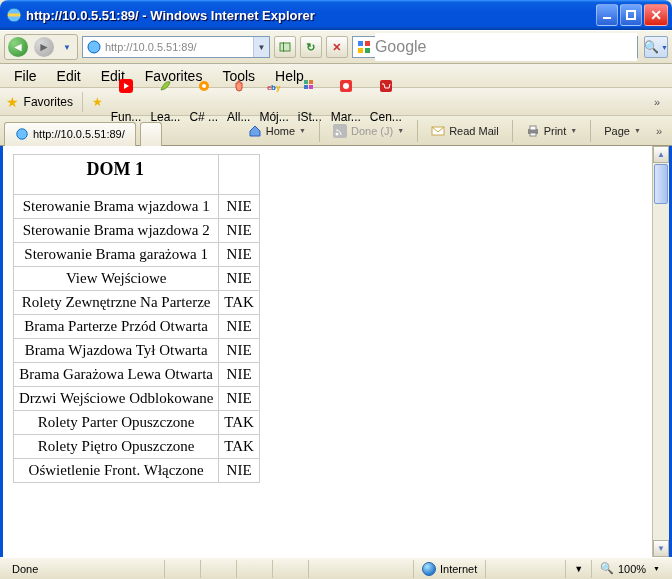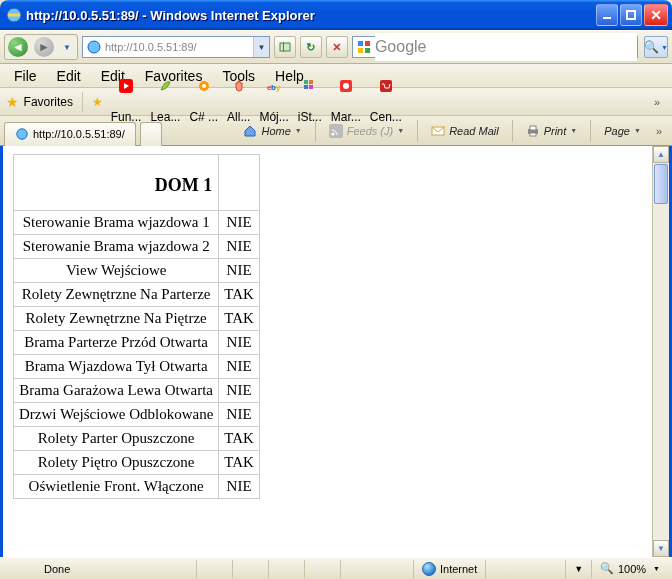--- a/index.html
+++ b/index.html
@@ -90,21 +90,21 @@
   }
   .tab {
     height:24px; padding:0 10px; margin-top:6px;
     background:linear-gradient(#fdfdf9,#eeeadb);
     border:1px solid #b0ab8d; border-bottom:none;
     border-radius:3px 3px 0 0;
     display:flex; align-items:center; gap:4px; font-size:11px;
   }
   .newtab { width:18px; }
   .tabrow .tsep { width:1px; height:22px; background:#c1bca0; margin:0 4px; }
-  .cmdbtn { display:flex; align-items:center; gap:4px; font-size:11px; padding:2px 5px; color:#222;font-style:italic; }
+  .cmdbtn { display:flex; align-items:center; gap:4px; font-size:11px; padding:2px 5px; color:#222; }
   .cmdbtn.dis { color:#9a9a9a; }
   .cmdbtn .dd3 { font-size:7px; color:#555; }
   .cmdbtn .ic { width:14px; height:14px; }
   
   .content-wrap {
     height: calc(579px - 30px - 34px - 24px - 28px - 30px - 22px);
     display:flex;
     border-left:3px solid #0552da;
     border-right:3px solid #0552da;
     background:#fff;
@@ -115,38 +115,38 @@
   }
   .scrollbar { width:17px; background:#e9e7da; border-left:1px solid #c2bfa8; display:flex; flex-direction:column; }
   .sb-btn { height:17px; background:linear-gradient(#fefefe,#dedacb); border:1px solid #b6b299; display:flex; align-items:center; justify-content:center; font-size:8px; color:#5b7cc0; }
   .sb-track { flex:1; background:#efeddf; }
   .sb-thumb { background:linear-gradient(to right,#d8e4fb,#a8c0ee); border:1px solid #7c9ad4; border-radius:2px; height:40px; margin:1px; }
   table.data {
     border-collapse:collapse;
     font-family:"Times New Roman", serif;
   }
   table.data th {
-    font-size:18px; font-weight:bold; text-align:right;
-    border:1px solid #ccc; padding:20px 6px 14px 4px;
+    font-size:18px; font-weight:bold; text-align:center;
+    border:1px solid #ccc; padding:4px 6px 14px 4px;
     height:38px;
   }
   table.data td {
     border:1px solid #ccc; padding:3px 5px; font-size:15px;
     color:#000;
     text-align:center;
   }
   
   .statusbar {
     height:22px;
     background:linear-gradient(#f8f6ec,#e4dfc8);
     border-top:1px solid #fff;
     display:flex; align-items:center; font-size:11px; padding:0 4px; gap:0;
   }
   .statusbar .cell { padding:0 8px; border-left:1px solid #c8c4aa; height:18px; display:flex; align-items:center; gap:4px; }
-  .statusbar .cell.first { border-left:none; flex:0 0 160px;margin-left:32px; }
+  .statusbar .cell.first { border-left:none; flex:0 0 160px; }
   .statusbar .fill { flex:1; border-left:1px solid #c8c4aa; height:18px; }
   .globe { width:14px; height:14px; border-radius:50%; background:radial-gradient(circle at 35% 30%, #a9e3ff, #2a7cd0 70%); border:1px solid #2364a8; }
   .zm { display:flex; align-items:center; }
   svg { display:block; }
 </style>
 </head>
 <body>
 
 <div class="titlebar">
   <svg class="ie-icon" viewBox="0 0 16 16">
@@ -303,21 +303,21 @@
     <span>Home</span>
       <span class="dd3">▼</span>
   </div>
   <div class="tsep"></div>
   <div class="cmdbtn dis">
     <svg class="ic" viewBox="0 0 14 14">
         <rect width="14" height="14" rx="2" fill="#bbb"></rect>
         <circle cx="4" cy="10" r="1.5" fill="#fff"></circle>
         <path d="M3 6 A5 5 0 0 1 8 11" stroke="#fff" fill="none"></path>
       </svg>
-    <span>Feeds (J)</span>
+    <span>Done (J)</span>
       <span class="dd3">▼</span>
   </div>
   <div class="tsep"></div>
   <div class="cmdbtn">
     <svg class="ic" viewBox="0 0 14 14">
         <rect x="1" y="3" width="12" height="8" fill="#fff" stroke="#c9a84a"></rect>
         <path d="M1 3 L7 8 L13 3" stroke="#c9a84a" fill="none"></path>
       </svg>
     <span>Read Mail</span>
   </div>
@@ -351,29 +351,29 @@
         <tbody id="rows">
           <tr>
             <td>Sterowanie Brama wjazdowa 1</td>
             <td>NIE</td>
           </tr>
           <tr>
             <td>Sterowanie Brama wjazdowa 2</td>
             <td>NIE</td>
           </tr>
           <tr>
+            <td>Sterowanie Brama garażowa 1</td>
+            <td>NIE</td>
+          </tr>
+          <tr>
             <td>View Wejściowe</td>
             <td>NIE</td>
           </tr>
           <tr>
             <td>Rolety Zewnętrzne Na Parterze</td>
-            <td>TAK</td>
-          </tr>
-          <tr>
-            <td>Rolety Zewnętrzne Na Piętrze</td>
             <td>TAK</td>
           </tr>
           <tr>
             <td>Brama Parterze Przód Otwarta</td>
             <td>NIE</td>
           </tr>
           <tr>
             <td>Brama Wjazdowa Tył Otwarta</td>
             <td>NIE</td>
           </tr>

